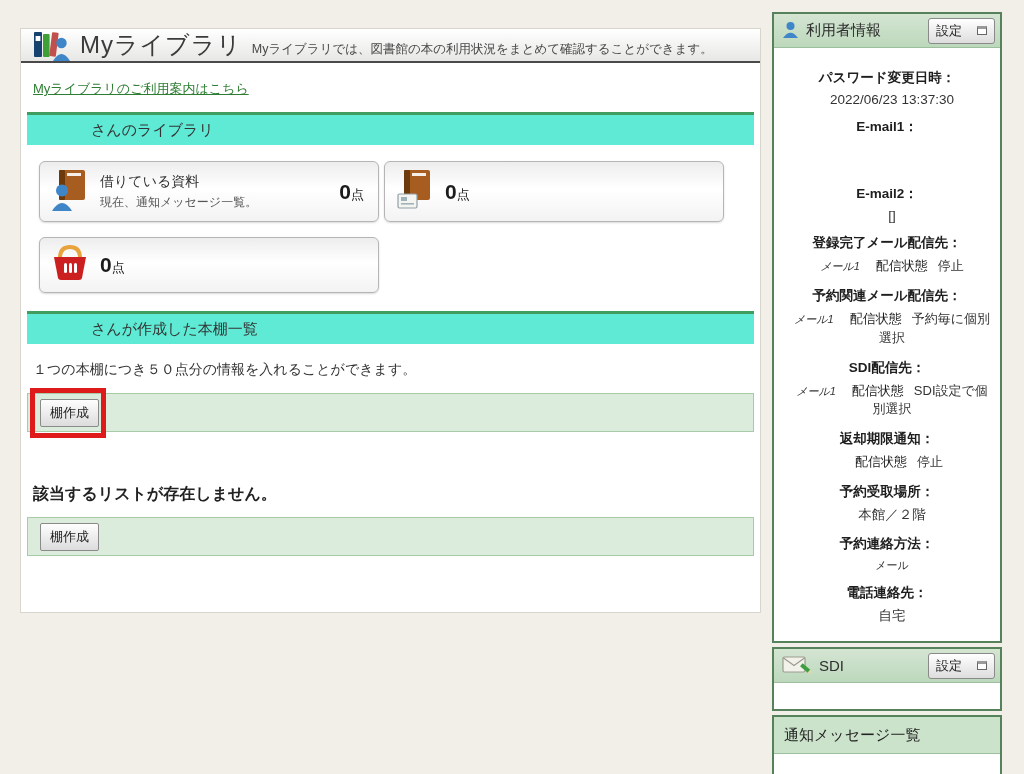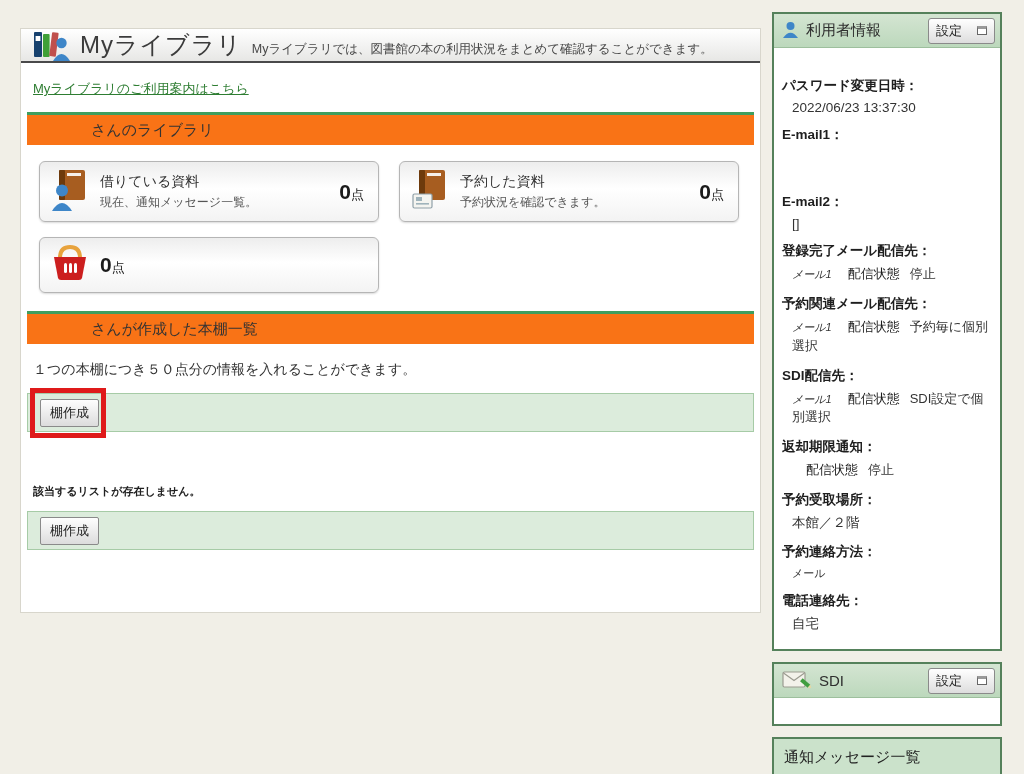--- a/index.html
+++ b/index.html
@@ -24,27 +24,27 @@
     border-bottom:2px solid #49494a;
   }
   .logo { flex:0 0 auto; display:flex; align-items:center; }
   .page-title { font-size:24px; color:#3b3b3b; letter-spacing:1px; white-space:nowrap; }
   .page-desc { font-size:12.5px; color:#474747; padding-top:8px; white-space:nowrap; }
 
   .guide-row { margin:16px 6px 14px; }
   .guide-link { color:#2e7d32; font-size:13px; text-decoration:underline; cursor:pointer; }
 
   .section-banner {
-    background:#f97316; border-top:3px solid #3f9e5f;
+    background:#5eead4; border-top:3px solid #3f9e5f;
     height:33px; line-height:30px; padding-left:64px;
     font-size:15px; color:#333;
   }
 
   .cards {
-    display:grid; grid-template-columns:340px 340px; gap:15px 20px;
+    display:grid; grid-template-columns:340px 340px; gap:15px 5px;
     margin:16px 12px 18px;
   }
   .card {
     border:1px solid #b5b5b5; border-radius:6px;
     background:linear-gradient(180deg,#ededed 0%,#ffffff 45%,#f3f3f3 100%);
     box-shadow:0 1px 2px rgba(0,0,0,.15);
     display:flex; align-items:center; gap:10px;
     padding:6px 14px 6px 10px; min-height:52px; cursor:pointer;
   }
   .card-text { flex:1; }
@@ -64,40 +64,40 @@
   .btn {
     font-size:13px; color:#222; cursor:pointer;
     background:linear-gradient(#fefefe,#dcdcdc);
     border:1px solid #8a8a8a; border-radius:2px;
     padding:4px 9px; font-family:Liberation Serif, serif;
   }
   .annotation-red {
     position:absolute; left:2px; top:-6px; width:76px; height:50px;
     border:5px solid #df1a1a; pointer-events:none; z-index:5;
   }
-  .empty-message { margin:52px 6px 0; font-size:11px; font-weight:bold; color:#222; }
+  .empty-message { margin:52px 6px 0; font-size:16px; font-weight:bold; color:#222; }
 
   
   .sidebar { position:absolute; left:772px; top:12px; width:230px; }
-  .side-box { border:2px solid #55815b; background:#fff; margin-bottom:11px; }
+  .side-box { border:2px solid #55815b; background:#fff; margin-bottom:4px; }
   .side-header {
     background:linear-gradient(#d4e5d2,#bcd8bc);
     height:34px; display:flex; align-items:center;
     padding:0 5px 0 8px; border-bottom:1px solid #9dbf9d;
   }
   .side-title { flex:1; font-size:15px; color:#2e2e2e; display:flex; align-items:center; gap:7px; }
   .settings-btn {
     background:linear-gradient(#ffffff,#dddddd);
     border:1px solid #8a8a8a; border-radius:3px;
     font-size:13px; color:#222; padding:3px 7px; cursor:pointer;
     display:flex; align-items:center; gap:15px; font-family:inherit;
   }
   .win-icon { width:10px; height:9px; border:1px solid #666; background:#fff; border-top:3px solid #9a9a9a; display:inline-block; }
 
-  .user-body { padding:18px 8px 16px; }
+  .user-body { padding:10px 8px 16px;text-align:center; }
   .f-label { font-weight:bold; font-size:13.5px; color:#1e1e1e; margin-top:11px; }
   .f-value { font-size:13.5px; color:#333; margin:5px 0 0 10px; }
   .f-value.small { font-size:11px; }
   .mail-row { margin:5px 0 0 10px; font-size:13px; color:#333; line-height:1.45; }
   .mail-row .mail-name { font-size:11px; margin-right:16px;font-style:italic; }
   .mail-row .status-label { font-weight:normal; color:#1e1e1e; margin-right:10px; }
   .mail-row.indent { margin-left:24px; }
   .empty-gap { height:38px; }
 
   .sdi-body { height:26px; }
@@ -159,24 +159,20 @@
       <span>
         <svg width="40" height="43" viewBox="0 0 40 43">
           <rect x="9" y="2" width="26" height="30" rx="2" fill="#a75d20"></rect>
           <rect x="9" y="2" width="6" height="30" rx="1" fill="#6d3a0c"></rect>
           <rect x="17" y="5" width="14" height="3" fill="#ffffff" opacity="0.9"></rect>
           <rect x="3" y="26" width="19" height="14" rx="1.5" fill="#f4f4f0" stroke="#8fa0a8" stroke-width="1.2"></rect>
           <rect x="6" y="29" width="6" height="4" fill="#9fb3bb"></rect>
           <rect x="6" y="35" width="13" height="1.6" fill="#9fb3bb"></rect>
         </svg>
       </span>
-      <span class="card-text">
-        <span class="card-title">予約した資料</span>
-        <div class="card-desc">予約状況を確認できます。</div>
-      </span>
       <span class="card-count"><span class="count-num">0</span><span class="count-unit">点</span></span>
     </div>
 
     <div class="card">
       <span>
         <svg width="40" height="38" viewBox="0 0 40 38">
           <path d="M10 14 Q10 3 20 3 Q30 3 30 14" fill="none" stroke="#e8a33d" stroke-width="4" stroke-linecap="round"></path>
           <path d="M4 13 L36 13 L32 34 Q31.5 36 29 36 L11 36 Q8.5 36 8 34 Z" fill="#cc1f1f"></path>
           <rect x="14" y="19" width="3" height="10" rx="1.5" fill="#ffffff"></rect>
           <rect x="19" y="19" width="3" height="10" rx="1.5" fill="#ffffff"></rect>

